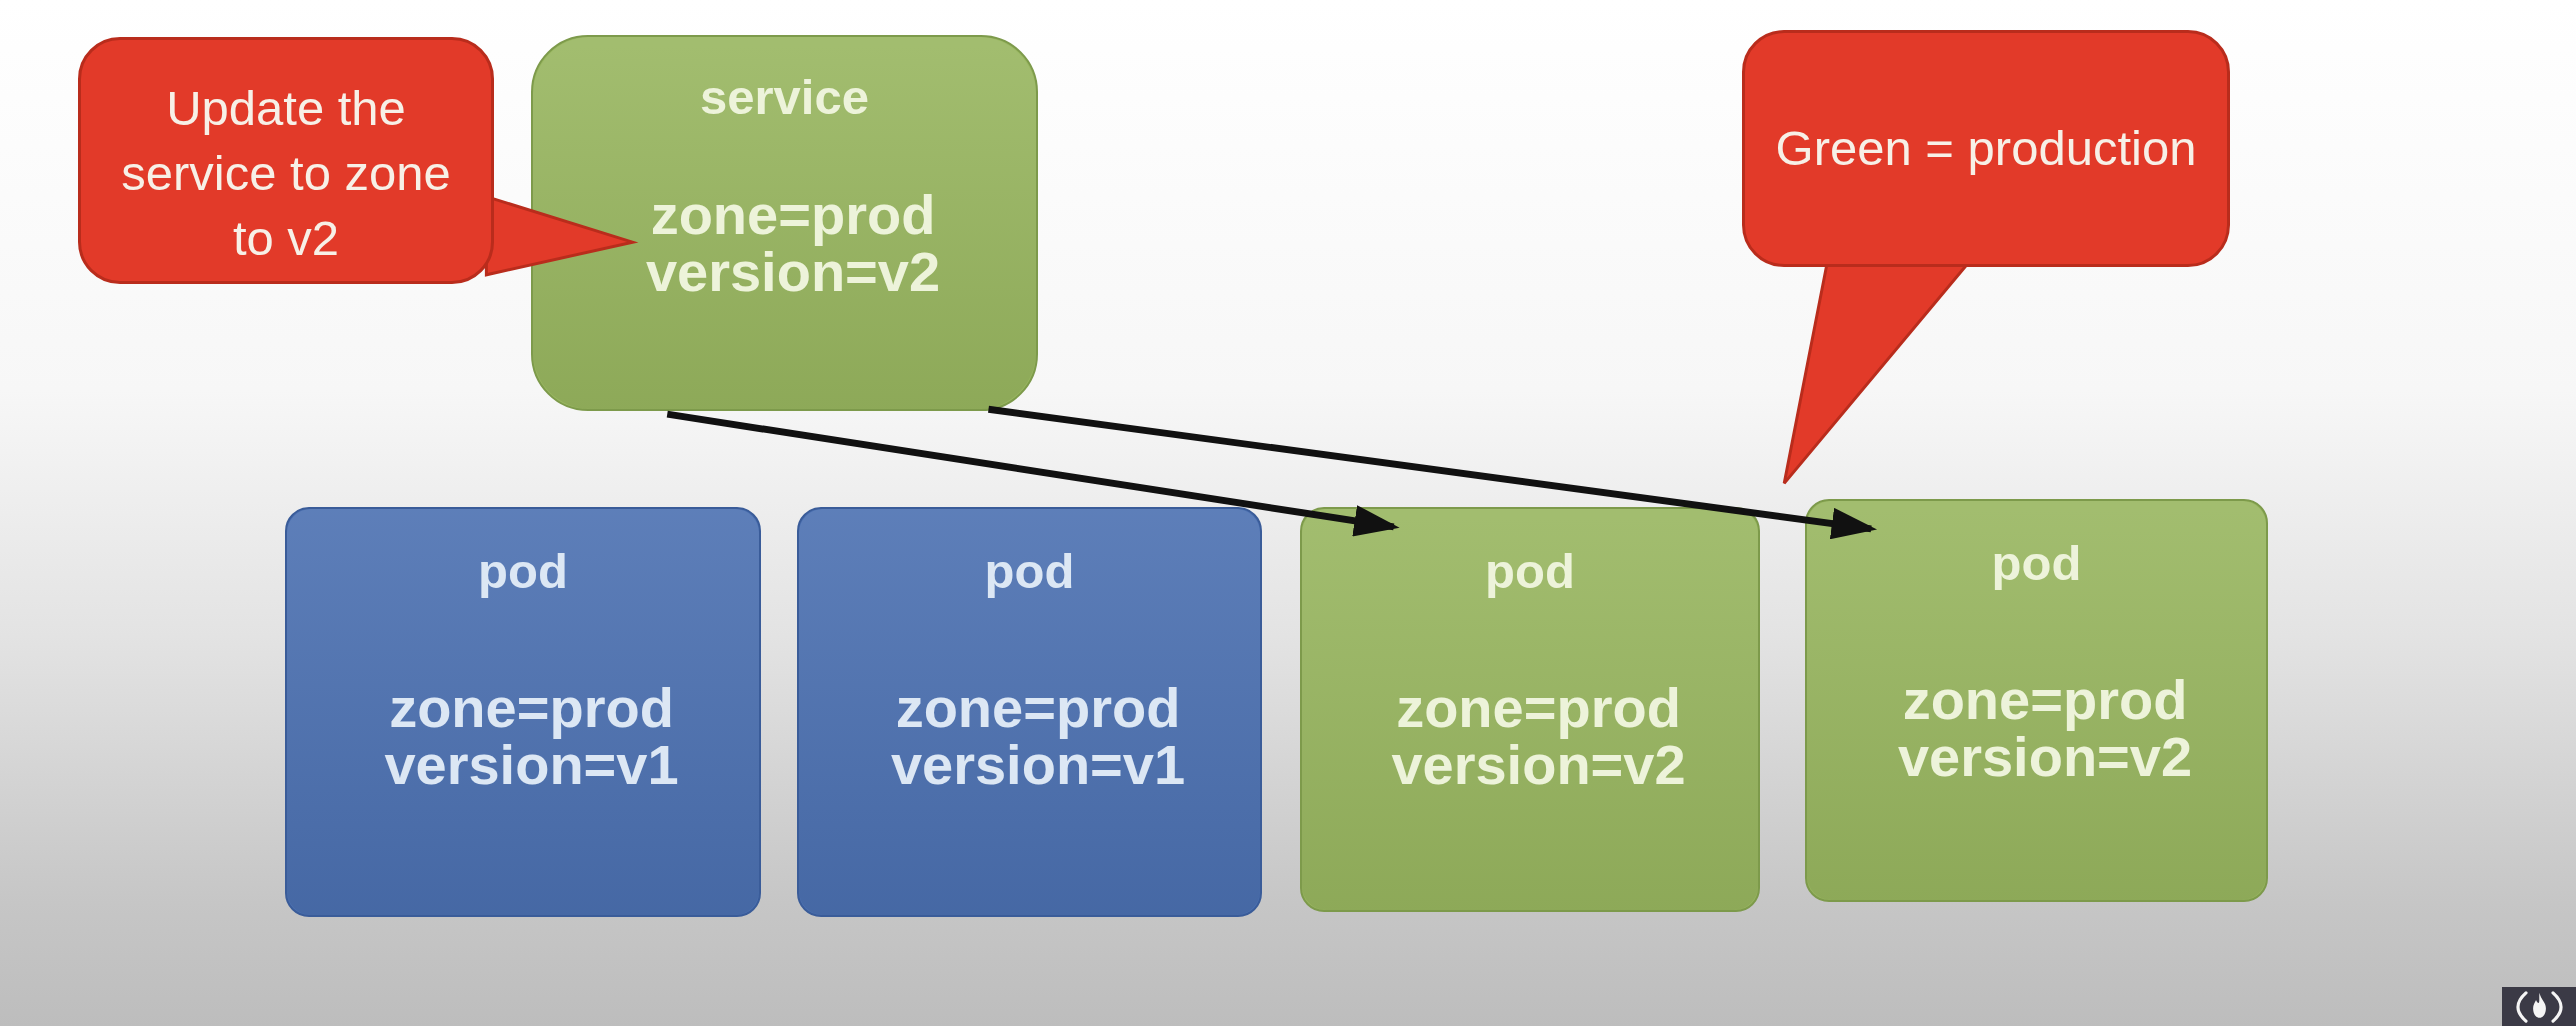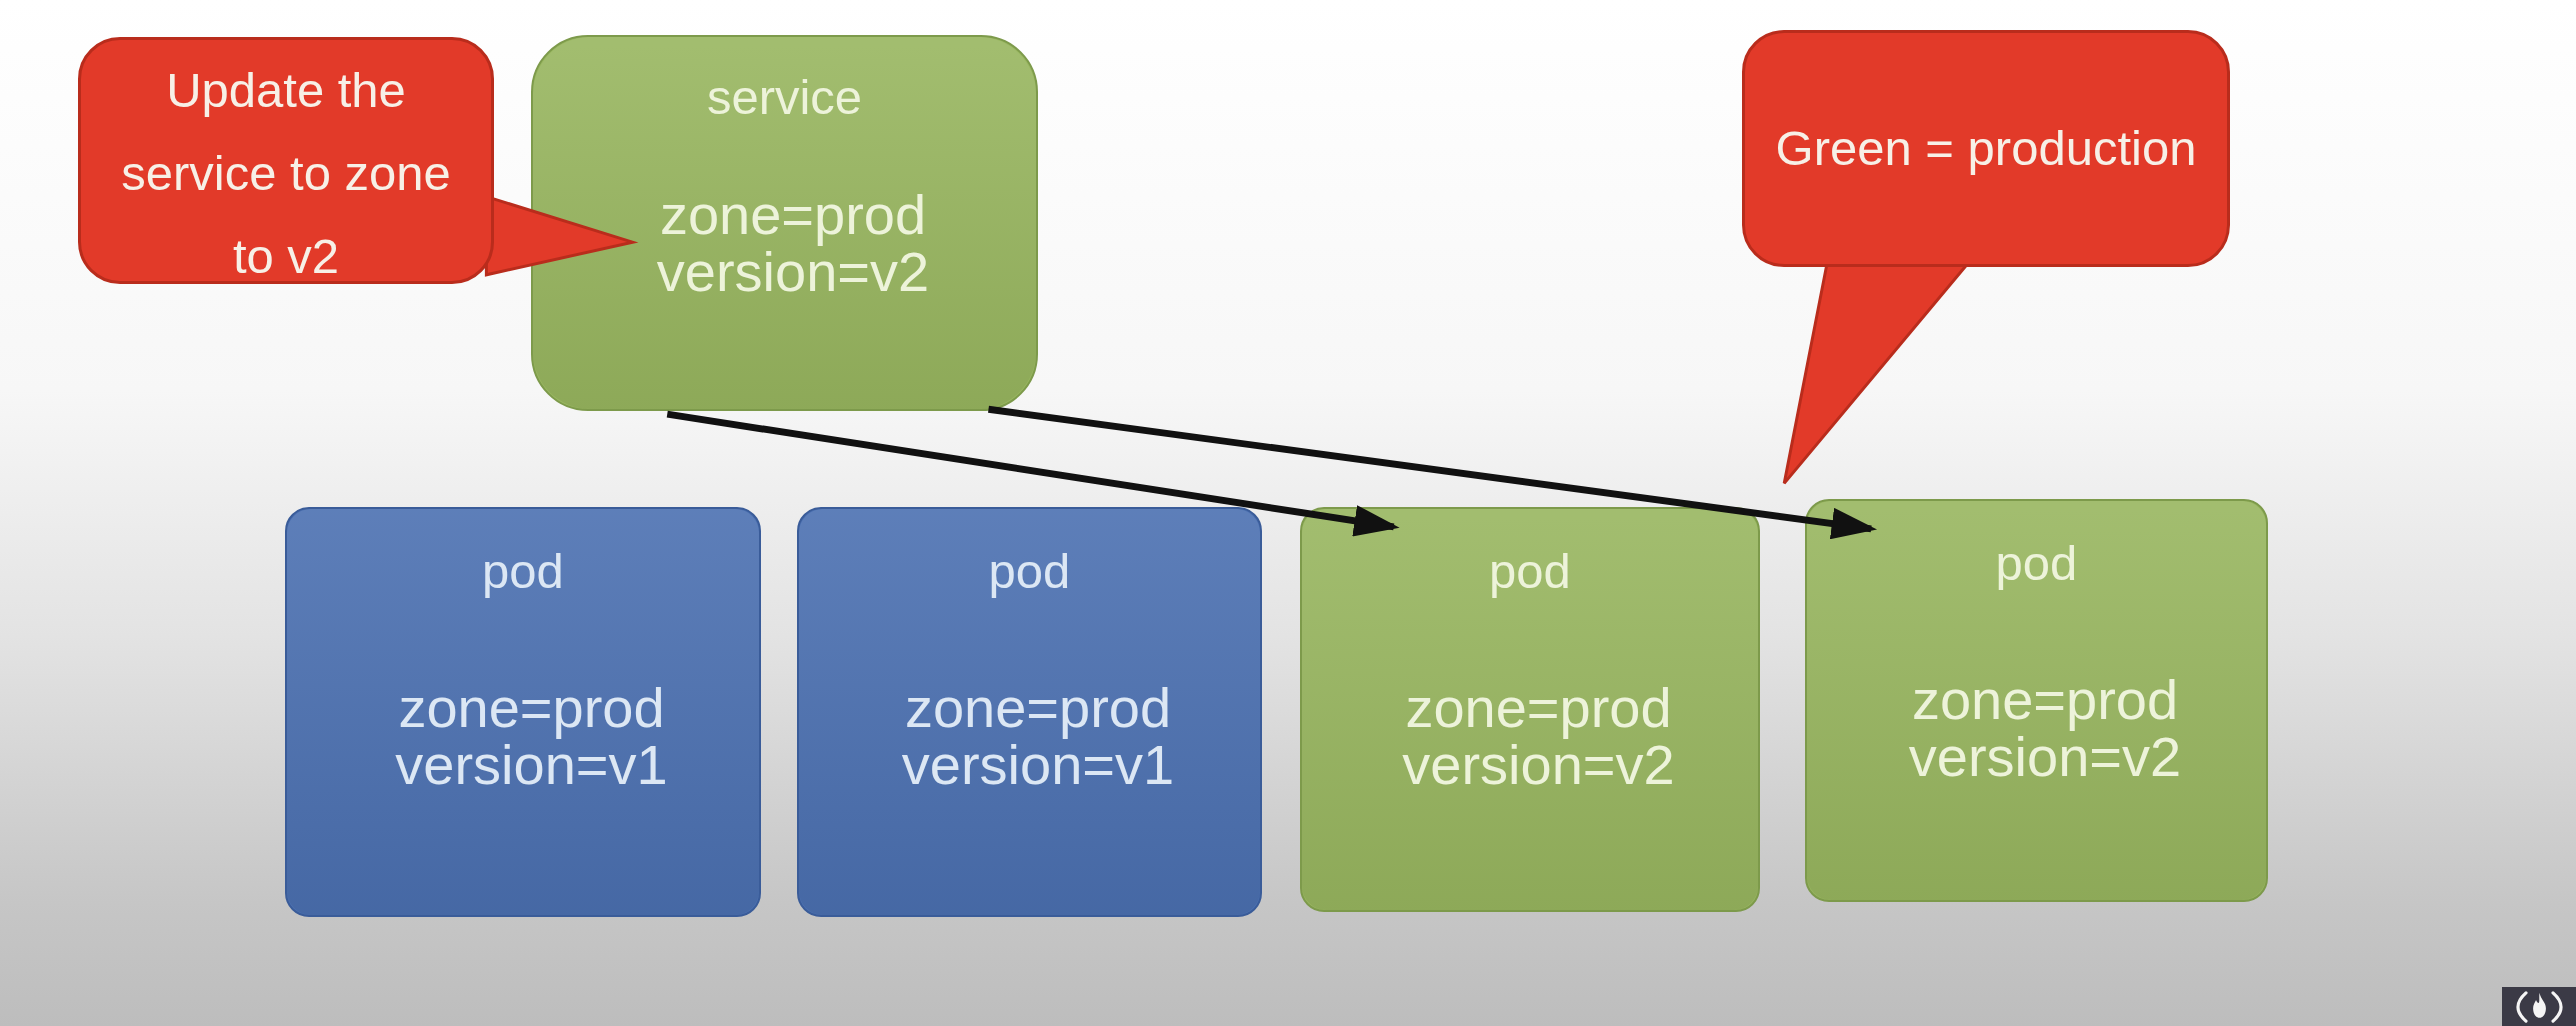--- a/index.html
+++ b/index.html
@@ -32,25 +32,25 @@
   .service .box-labels{top:149px;}
   .pod .box-labels{top:170px;}
 
   
   .callout{
     position:absolute;box-sizing:border-box;border-radius:42px;
     background:var(--red);border:3px solid var(--red-border);color:var(--text-on-red);
     display:flex;flex-direction:column;align-items:center;justify-content:center;
     font-size:49px;line-height:65px;text-align:center;z-index:6;
   }
-  .callout.left{left:78px;top:37px;width:416px;height:247px;padding-top:26px;gap:18px;}
+  .callout.left{left:78px;top:37px;width:416px;height:247px;padding-top:26px;}
   .callout.right{left:1742px;top:30px;width:488px;height:237px;}
   .tails{z-index:5;}
   .arrows{z-index:4;}
-  .boxes-layer{z-index:2;}
+  .boxes-layer{z-index:2;font-weight:bold;}
 
   
   .logo{
     position:absolute;left:2502px;top:987px;width:74px;height:40px;
     background:var(--logo-bg);display:flex;align-items:center;justify-content:center;z-index:8;
   }
 </style>
 </head>
 <body>
 

